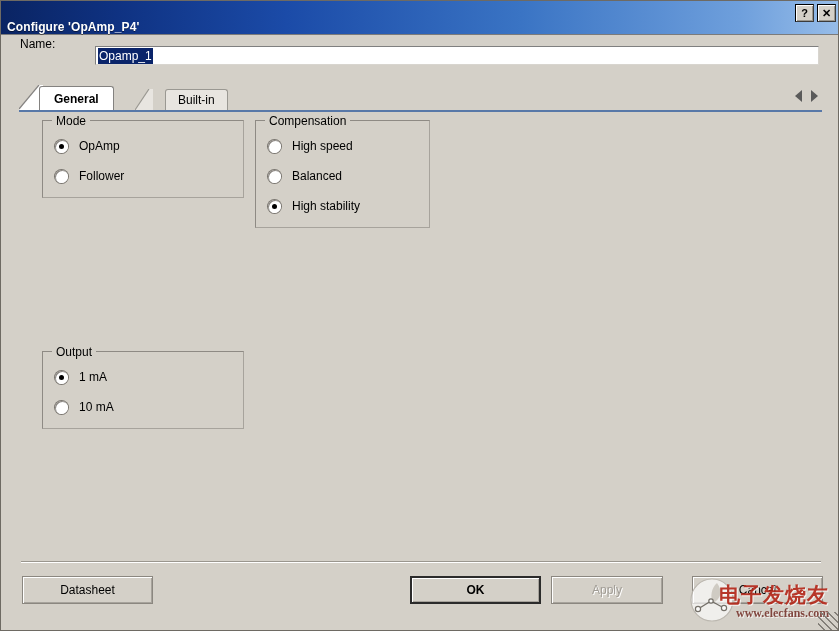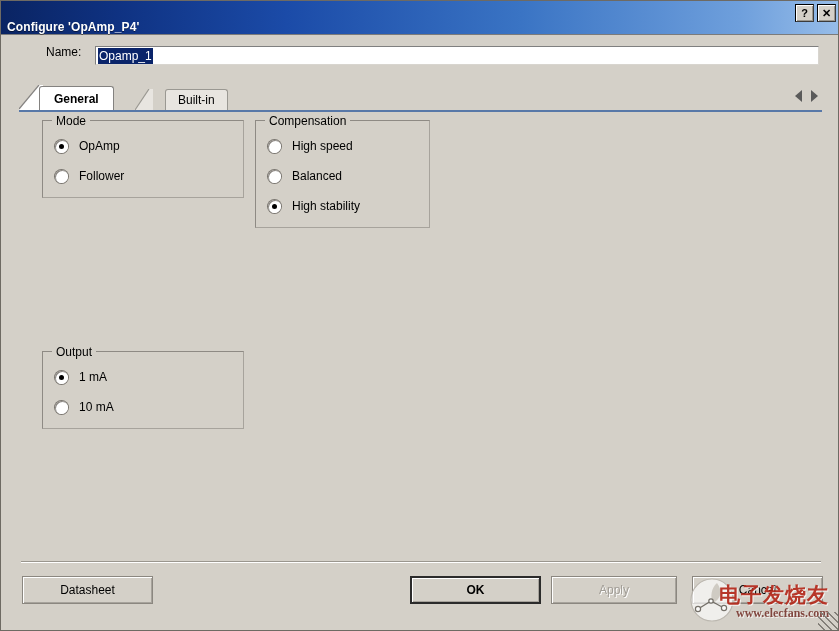--- a/index.html
+++ b/index.html
@@ -71,24 +71,23 @@
   
   .name-row {
     position: absolute;
     left: 0; top: 22px;
     width: 839px;
     height: 40px;
   }
   .name-label {
     position: absolute;
     left: 19px;
-    top: 22px;
-    font-size: 12px;
-    color: #000000;
-    margin-left: 26px;
+    top: 14px;
+    font-size: 12px;
+    color: #000000;
   }
   .name-input {
     position: absolute;
     left: 94px;
     top: 23px;
     width: 724px;
     height: 19px;
     box-sizing: border-box;
     background: #ffffff;
     border: 1px solid #8a8a8a;
@@ -283,21 +282,21 @@
     cursor: default;
   }
   #btn-datasheet { left: 21px;  top: 575px; width: 131px; }
   #btn-ok {
     left: 409px; top: 575px; width: 131px;
     border: 2px solid #2b2b2b;
     box-shadow: inset 1px 1px 0 #ffffff, inset -1px -1px 0 #a7a39c;
     font-weight: bold;
   }
   #btn-apply {
-    left: 550px; top: 575px; width: 126px;
+    left: 550px; top: 575px; width: 112px;
     color: #a09c95;
     text-shadow: 1px 1px 0 #ffffff;
   }
   #btn-cancel { left: 691px; top: 575px; width: 131px; }
 
   
   .watermark {
     position: absolute;
     left: 686px;
     top: 562px;

